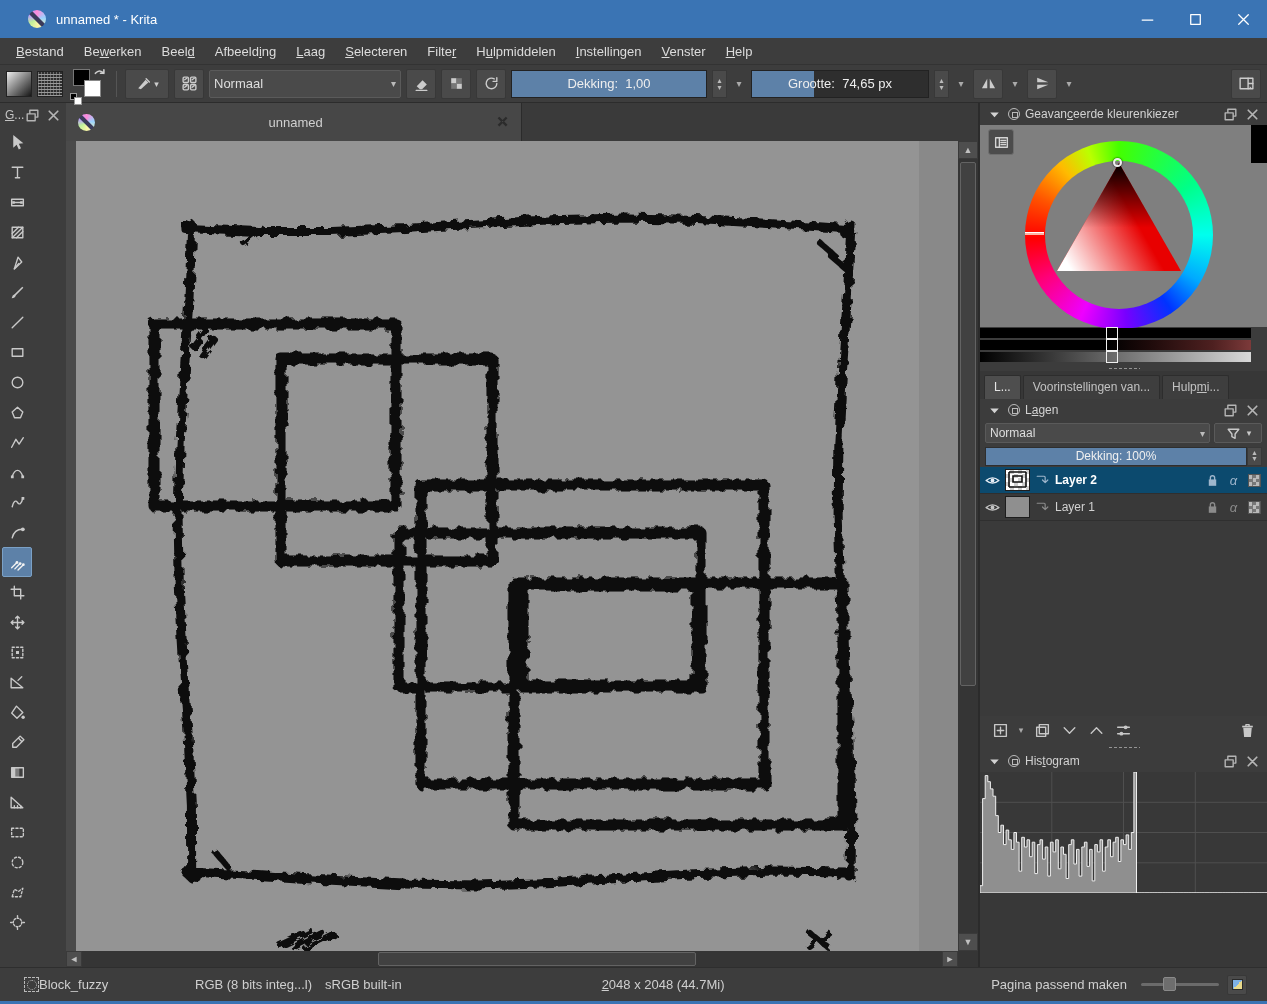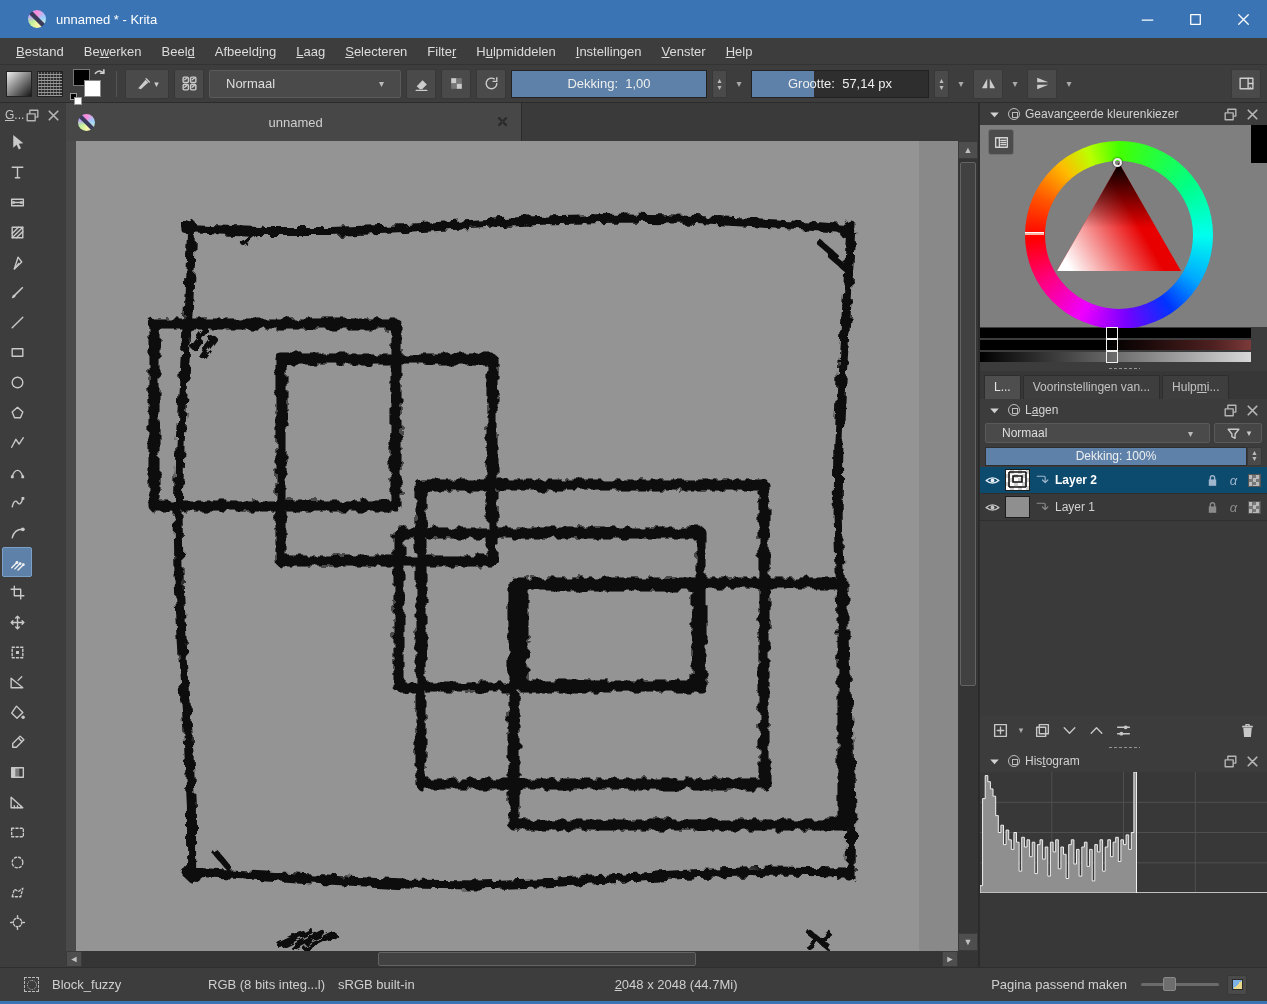--- a/index.html
+++ b/index.html
@@ -33,21 +33,21 @@
   .fg{position:absolute;left:3px;top:1px;width:17px;height:17px;background:#000;border:1px solid #777}
   .bg{position:absolute;left:14px;top:12px;width:17px;height:17px;background:#fff;border:1px solid #888}
   .mini-reset{position:absolute;left:0;bottom:0;width:7px;height:7px;background:#000;border:1px solid #999}
   .mini-reset::after{content:"";position:absolute;left:3px;top:3px;width:6px;height:6px;background:#fff;border:1px solid #999}
   .swap-arrows{position:absolute;right:0;top:0;color:#cfcfcf}
   .vsep{width:1px;height:26px;background:#555;margin:0 3px}
   .tbtn{height:30px;min-width:30px;background:#4a4a4a;border:1px solid #383838;border-radius:2px;
     display:flex;align-items:center;justify-content:center;color:#cccccc;gap:2px}
   .tbtn.wide{min-width:44px}
   .combo{height:28px;background:#4a4a4a;border:1px solid #5a5a5a;border-radius:2px;display:flex;
-    align-items:center;padding:0 16px;color:#dedede;font-size:13px}
+    align-items:center;padding:0 4px;color:#dedede;font-size:13px}
   .combo .caret{margin-left:auto;color:#bbb;font-size:10px}
   .combo.blend{width:192px}
   .slider{height:28px;background:#2e2e2e;border:1px solid #222;position:relative;display:flex;
     align-items:center;justify-content:center;color:#eee;font-size:13px;overflow:hidden}
   .slider .fillbar{position:absolute;left:0;top:0;bottom:0;background:#5d81a8}
   .slider span{position:relative;z-index:1}
   .slider.opacity{width:196px}
   .slider.size{width:178px}
   .spincol{width:15px;height:28px;background:#4a4a4a;border:1px solid #383838;display:flex;flex-direction:column;
     align-items:center;justify-content:center;font-size:8px;color:#bbb;line-height:7px}
@@ -147,21 +147,21 @@
   .lbtn{width:24px;height:24px;display:flex;align-items:center;justify-content:center}
   .lbtn.caret{width:12px;font-size:9px;color:#aaa}
   .lbtn.trash{margin-left:auto}
 
   .hist{flex:1;background:#383838;position:relative}
 
   
   .statusbar{height:34px;background:#3d3d3d;border-top:1px solid #2e2e2e;display:flex;align-items:center;color:#cfcfcf;font-size:13px}
   .sel-ico{width:15px;height:15px;border:1px dashed #b9b9b9;margin-left:24px;position:relative}
   .sel-ico::after{content:"";position:absolute;left:2px;top:2px;width:8px;height:8px;border:1px dotted #b9b9b9;border-radius:50%}
-  .sb-brush{margin-left:13px;min-width:118px}
+  .sb-brush{min-width:118px}
   .sb-mode{margin-left:38px}
   .sb-profile{margin-left:13px}
   .sb-dims{margin-left:200px}
   .sb-zoomlabel{margin-left:auto}
   .zoom-slider{width:78px;height:3px;background:#6b6b6b;border-radius:2px;margin:0 8px 0 14px;position:relative}
   .zoom-handle{position:absolute;left:22px;top:-6px;width:13px;height:14px;background:#6e6e6e;border:1px solid #8a8a8a;border-radius:2px}
   .zoom-btn{width:20px;height:20px;background:#4a4a4a;border:1px solid #383838;border-radius:2px;margin-right:20px;
     display:flex;align-items:center;justify-content:center}
   .zoom-btn i{display:block;width:11px;height:11px;background:linear-gradient(135deg,#7fb2e5 0 50%,#e8d98a 50%);border:1px solid #2a2a2a}
   .bottomline{height:3px;background:#3a74b4}
@@ -279,21 +279,21 @@
     <div class="fillbar" style="width:100%"></div>
     <span><span>Dekking:</span>&nbsp;&nbsp;<span>1,00</span></span>
   </div>
   <div class="spincol">
       <span>▴</span>
       <span>▾</span>
     </div>
   <div class="dropcaret">▾</div>
   <div class="slider size">
     <div class="fillbar" style="width:35%"></div>
-    <span><span>Grootte:</span>&nbsp;&nbsp;<span>57,14 px</span></span>
+    <span><span>Grootte:</span>&nbsp;&nbsp;<span>74,65 px</span></span>
   </div>
   <div class="spincol">
       <span>▴</span>
       <span>▾</span>
     </div>
   <div class="dropcaret">▾</div>
   <div class="tbtn">
       <span>
         <svg width="17" height="17" viewBox="0 0 16 16" fill="none" stroke="currentColor" stroke-width="1.3" stroke-linecap="round" stroke-linejoin="round">
           <path d="M6.8 3.5 V12.5 H1.8 Z" fill="currentColor" stroke="none"></path>

